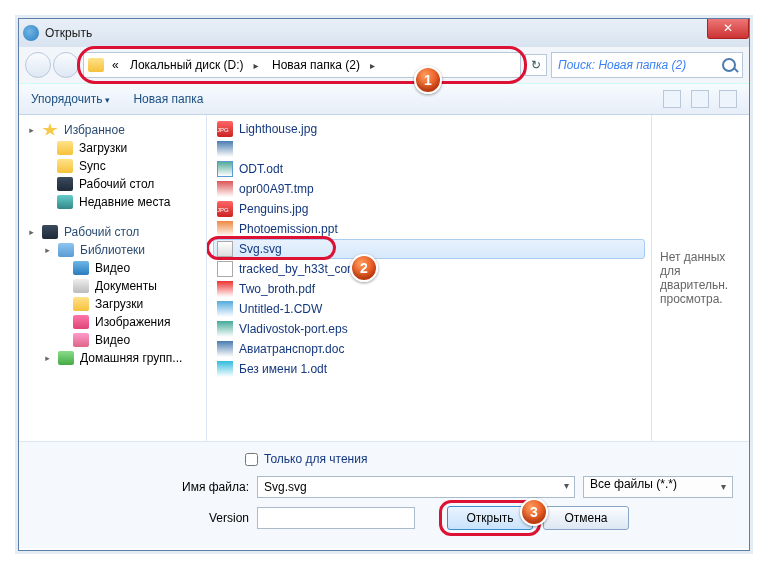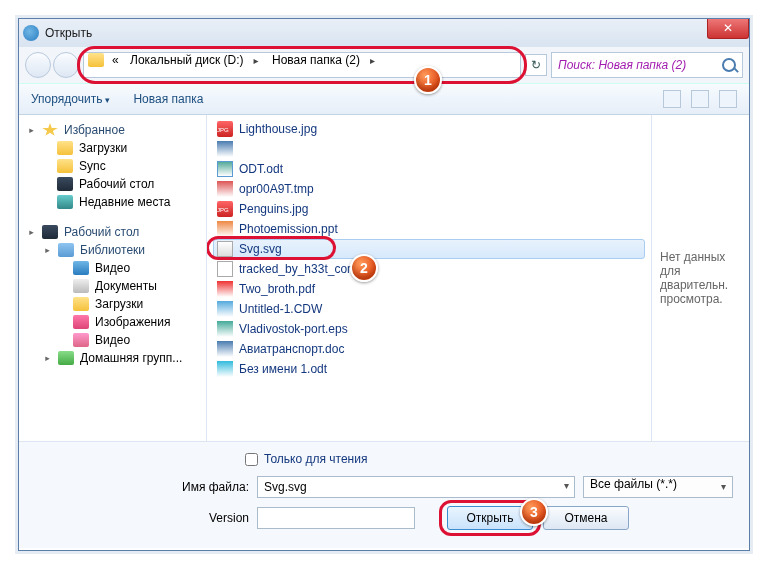--- a/index.html
+++ b/index.html
@@ -7,26 +7,26 @@
 .window { position: absolute; left: 18px; top: 18px; width: 732px; height: 533px; background: #fff; border: 1px solid #5b7fa8; box-shadow: 0 0 0 3px rgba(90,130,180,.15); }
 .titlebar { height: 28px; background: linear-gradient(#e9eff7,#d9e4f1); display: flex; align-items: center; padding: 0 4px; position: relative; }
 .titlebar .appicon { width: 16px; height: 16px; background: radial-gradient(circle at 40% 40%, #6fb6e6, #2a7cbf); border-radius: 50%; margin-right: 6px; }
 .titlebar .title { color: #1a1a1a; }
 .closebtn { position: absolute; right: 0; top: 0; width: 42px; height: 20px; background: linear-gradient(#e77,#c33); color: #fff; text-align: center; line-height: 18px; border: 1px solid #a22; border-top: none; border-radius: 0 0 3px 3px; }
 .navbar { height: 36px; display: flex; align-items: center; padding: 4px 6px; gap: 4px; background: #f2f6fb; }
 .navbtn { width: 26px; height: 26px; border: 1px solid #b8c8db; border-radius: 50%; background: linear-gradient(#fafcff,#dde7f3); }
 .navbtns { display: flex; gap: 2px; }
 .address-wrap { flex: 1; position: relative; }
 .red-oval-1 { position: absolute; left: -6px; top: -6px; right: -6px; bottom: -6px; border: 3px solid #d13; border-radius: 18px; pointer-events: none; }
-.addressbar { height: 26px; border: 1px solid #b8c8db; background: #fff; display: flex; padding: 0 4px; gap: 4px; }
+.addressbar { height: 26px; border: 1px solid #b8c8db; background: #fff; display: flex; align-items: center; padding: 0 4px; gap: 4px; }
 .addressbar .foldericon { width: 16px; height: 14px; background: linear-gradient(#ffe28a,#f5c13a); border-radius: 2px; }
 .breadcrumb span { padding: 0 4px; }
 .breadcrumb .sep::after { content: "▸"; color: #444; padding: 0 2px; font-size: 10px; }
 .refresh { width: 22px; height: 22px; border: 1px solid #b8c8db; background: #fff; display: flex; align-items: center; justify-content: center; color: #355; }
-.searchbox { width: 192px; height: 26px; border: 1px solid #b8c8db; background: #fff; display: flex; align-items: center; padding: 0 26px 0 6px; position: relative; color: #a21caf; font-style: italic; }
+.searchbox { width: 192px; height: 26px; border: 1px solid #b8c8db; background: #fff; display: flex; align-items: center; padding: 0 26px 0 6px; position: relative; color: #3b82f6; font-style: italic; }
 .searchbox .mag { position: absolute; right: 6px; top: 5px; width: 14px; height: 14px; border: 2px solid #4a7cb0; border-radius: 50%; }
 .searchbox .mag::after { content: ""; position: absolute; width: 6px; height: 2px; background: #4a7cb0; right: -5px; bottom: -1px; transform: rotate(45deg); }
 .toolbar { height: 32px; background: linear-gradient(#f7fbff,#e6eef8); border-top: 1px solid #cfe; border-bottom: 1px solid #c3d4e6; display: flex; align-items: center; padding: 0 12px; gap: 24px; }
 .toolbar .item { color: #1c4f80; }
 .toolbar .drop::after { content: " ▾"; font-size: 9px; }
 .toolbar .right { margin-left: auto; display: flex; gap: 10px; align-items: center; }
 .toolbar .ticon { width: 18px; height: 18px; border: 1px solid #b8c8db; background: #eef4fb; }
 .body { display: flex; height: 326px; }
 .sidebar { width: 188px; border-right: 1px solid #dbe6f2; padding: 6px 4px; overflow: hidden; }
 .side-group { margin-bottom: 12px; }

